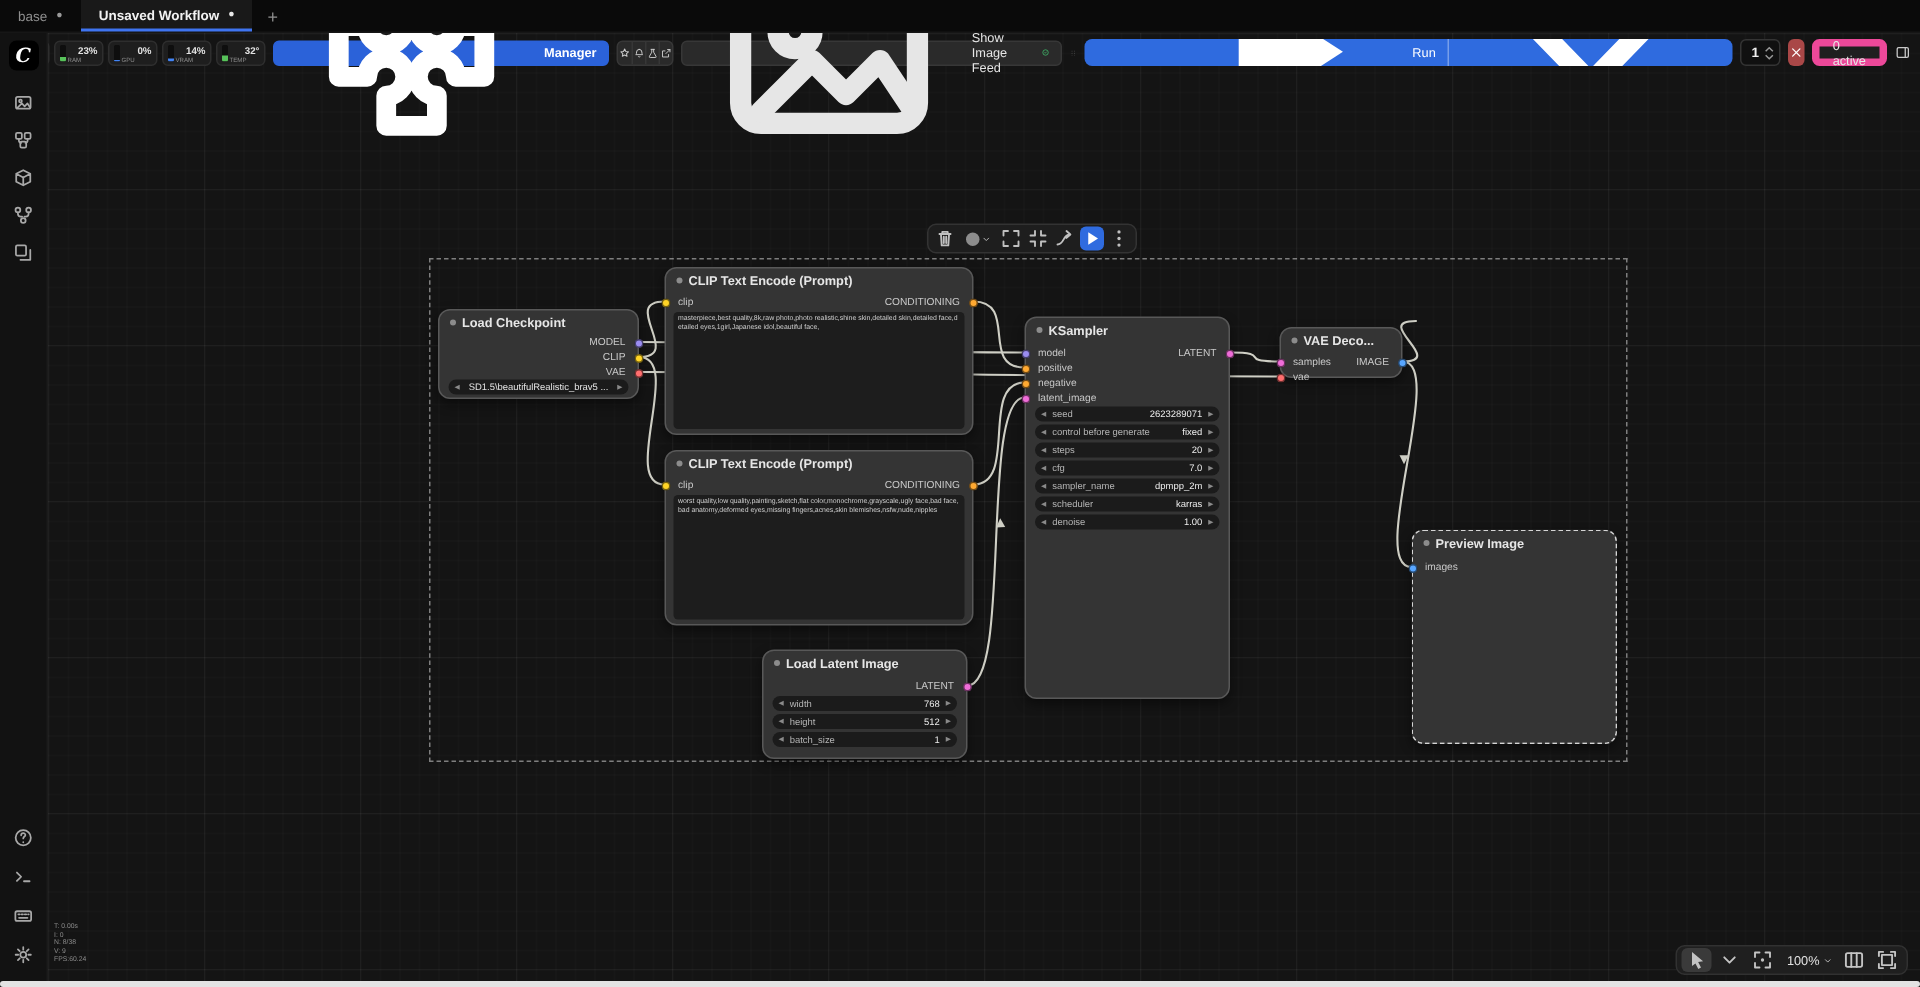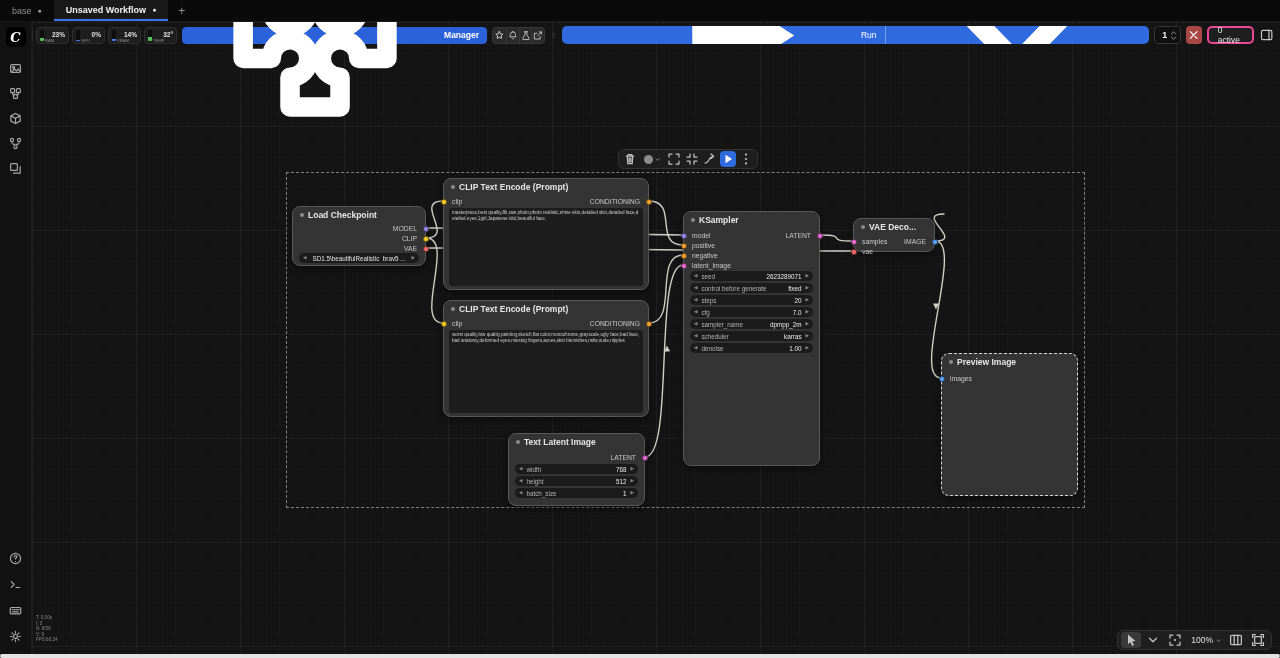--- a/index.html
+++ b/index.html
@@ -89,21 +89,21 @@
   .runpill svg { width:10px; height:10px; }
   .numbox { display:flex; align-items:center; height:18px; background:#101010; border:1px solid #343434;
     border-radius:4px; padding:0 3px 0 7px; gap:3px; }
   .numbox .num { font-size:9px; color:#f0f0f0; font-weight:bold; }
   .stepper { display:flex; flex-direction:column; gap:1px; color:#9a9a9a; }
   .stepper svg { width:7px; height:4px; }
   .xbtn { width:18px; height:18px; background:#a94747; border-radius:4px; display:flex; align-items:center;
     justify-content:center; color:#fff; cursor:pointer; }
   .xbtn svg { width:9px; height:9px; }
   .badge { height:18px; display:flex; align-items:center; padding:0 9px; background:#1f1f1f;
-    border:2px solid #ec4899; border-radius:5px; font-size:8.5px; color:#e8e8e8; }
+    border:5px solid #ec4899; border-radius:5px; font-size:8.5px; color:#e8e8e8; }
   .panelbtn { width:18px; height:18px; display:flex; align-items:center; justify-content:center; color:#c9c9c9; }
   .panelbtn svg { width:12px; height:12px; }
   .feedtoggle svg.check { color:#3fba6a; }
 
   
   .seltool { position:absolute; left:618px; top:149px; height:20px; z-index:25; background:#1e1e1e;
     border:1px solid #333; border-radius:6px; display:flex; align-items:center; gap:2px; padding:0 3px; }
   .seltool .tbtn { width:16px; height:16px; display:flex; align-items:center; justify-content:center;
     color:#c0c0c0; border-radius:4px; cursor:pointer; }
   .seltool .tbtn svg { width:11px; height:11px; }
@@ -243,21 +243,21 @@
       <div class="widget" style="top: 131px;">
         <span class="arr">◀</span>
         <span class="wlabel">denoise</span>
         <span class="wvalue">1.00</span>
         <span class="arr">▶</span>
       </div>
     </div>
     <div class="node" style="left: 508px; top: 433px; width: 137px; height: 73px;">
       <div class="ntitle">
         <span class="tdot"></span>
-        <span>Text Latent Image</span>
+        <span>Load Latent Image</span>
       </div>
       <div class="port" style="right: -3.5px; top: 21px; background: rgb(239, 109, 216);"></div>
       <div class="slotlabel out" style="right: 8px; top: 20px;">LATENT</div>
       <div class="widget" style="top: 30px;">
         <span class="arr">◀</span>
         <span class="wlabel">width</span>
         <span class="wvalue">768</span>
         <span class="arr">▶</span>
       </div>
       <div class="widget" style="top: 42px;">
@@ -419,20 +419,34 @@
         <svg viewBox="0 0 16 16" fill="none" stroke="currentColor" stroke-width="1.25" stroke-linecap="round" stroke-linejoin="round" style="width:100%;height:100%">
           <path d="M6.8 3v3.6l-3 5.3a1.1 1.1 0 0 0 1 1.6h6.4a1.1 1.1 0 0 0 1-1.6l-3-5.3V3M5.8 3h4.4"></path>
         </svg>
       </div>
     <div class="ibtn">
         <svg viewBox="0 0 16 16" fill="none" stroke="currentColor" stroke-width="1.25" stroke-linecap="round" stroke-linejoin="round" style="width:100%;height:100%">
           <path d="M9.8 3.2h3v3M12.8 3.2L7.6 8.4M11 9.6v3.2H3.2V5h3.2"></path>
         </svg>
       </div>
   </div>
+  <div class="btn feedtoggle">
+    <span style="display:flex">
+        <svg viewBox="0 0 16 16" fill="none" stroke="currentColor" stroke-width="1.25" stroke-linecap="round" stroke-linejoin="round" style="width:100%;height:100%">
+          <rect x="2.8" y="3.8" width="10.4" height="8.4" rx="1.2"></rect>
+          <circle cx="6" cy="6.8" r="1"></circle>
+          <path d="M4 11.5l3-3 2 2 2-2 2 3"></path>
+        </svg>
+      </span>
+    <span>Show Image Feed</span>
+    <svg class="check" viewBox="0 0 16 16" fill="none" stroke="currentColor" stroke-width="1.4">
+        <circle cx="8" cy="8" r="4.8"></circle>
+        <path d="M6.2 8l1.3 1.3 2.3-2.6"></path>
+      </svg>
+  </div>
   <div class="handle">
       <svg viewBox="0 0 16 16" fill="none" stroke="currentColor" stroke-width="1.25" stroke-linecap="round" stroke-linejoin="round" style="width:100%;height:100%">
         <circle cx="5.5" cy="3.5" r="1" fill="currentColor" stroke="none"></circle>
         <circle cx="10.5" cy="3.5" r="1" fill="currentColor" stroke="none"></circle>
         <circle cx="5.5" cy="8" r="1" fill="currentColor" stroke="none"></circle>
         <circle cx="10.5" cy="8" r="1" fill="currentColor" stroke="none"></circle>
         <circle cx="5.5" cy="12.5" r="1" fill="currentColor" stroke="none"></circle>
         <circle cx="10.5" cy="12.5" r="1" fill="currentColor" stroke="none"></circle>
       </svg>
     </div>

